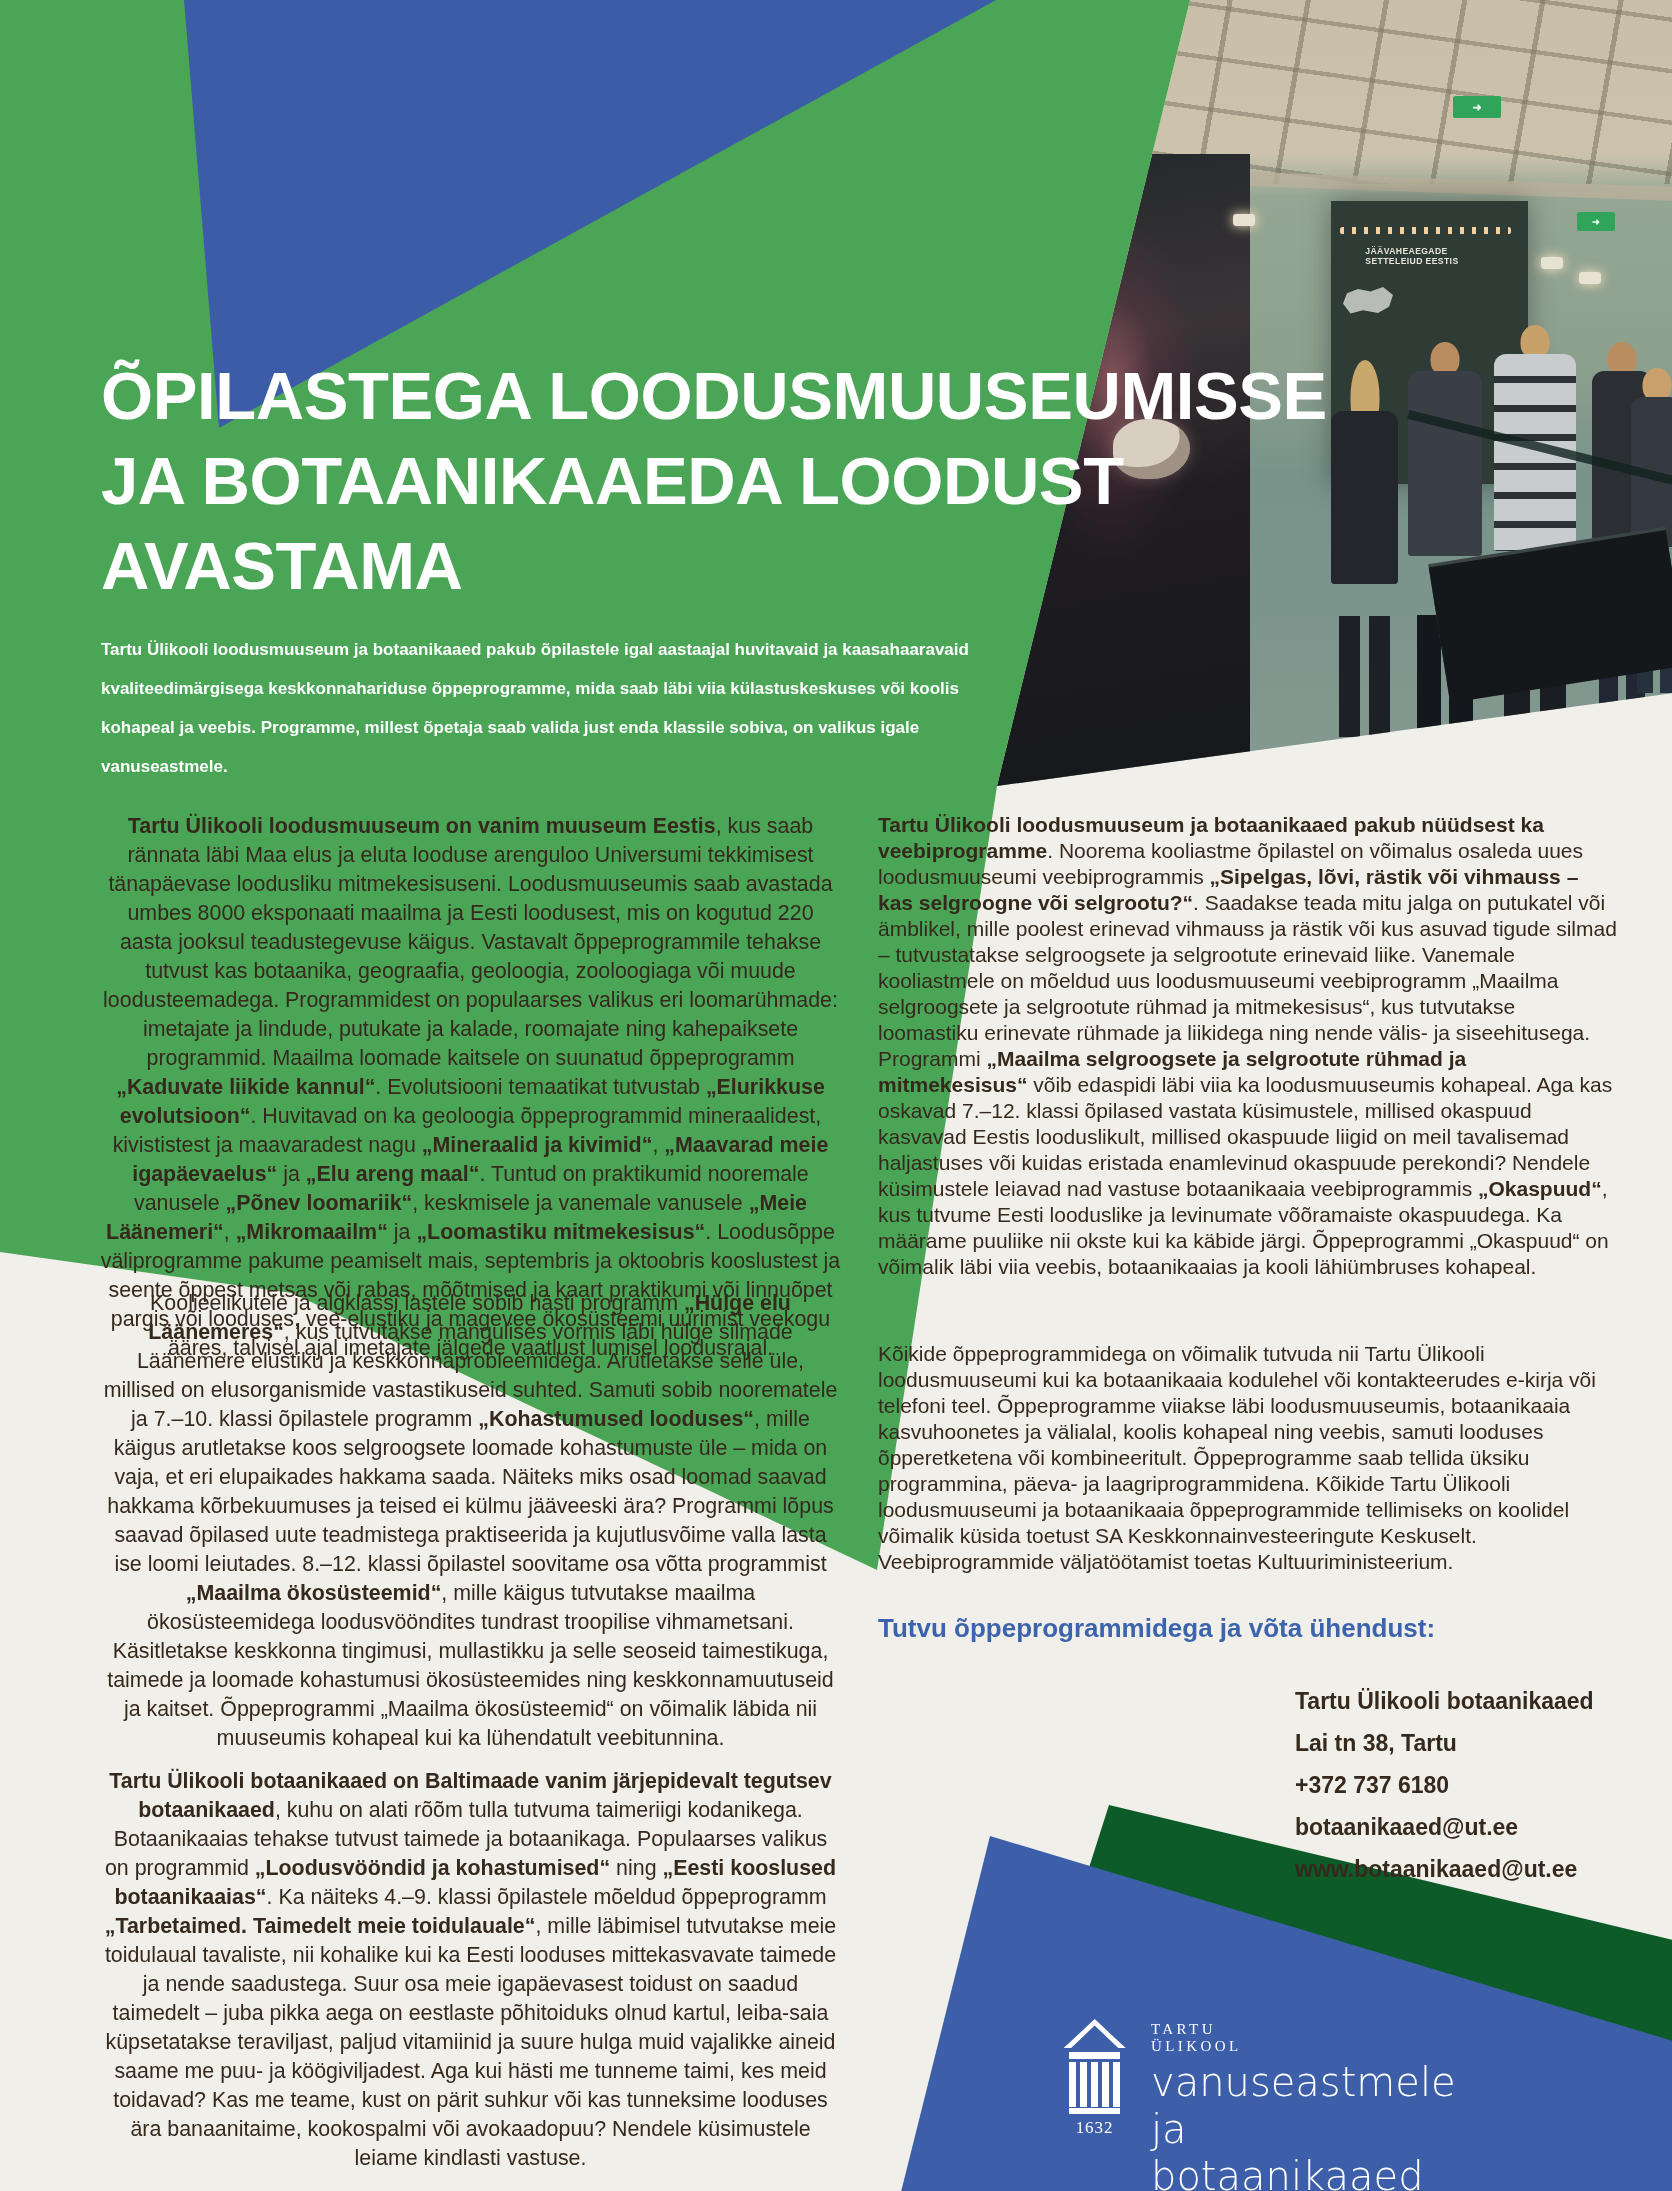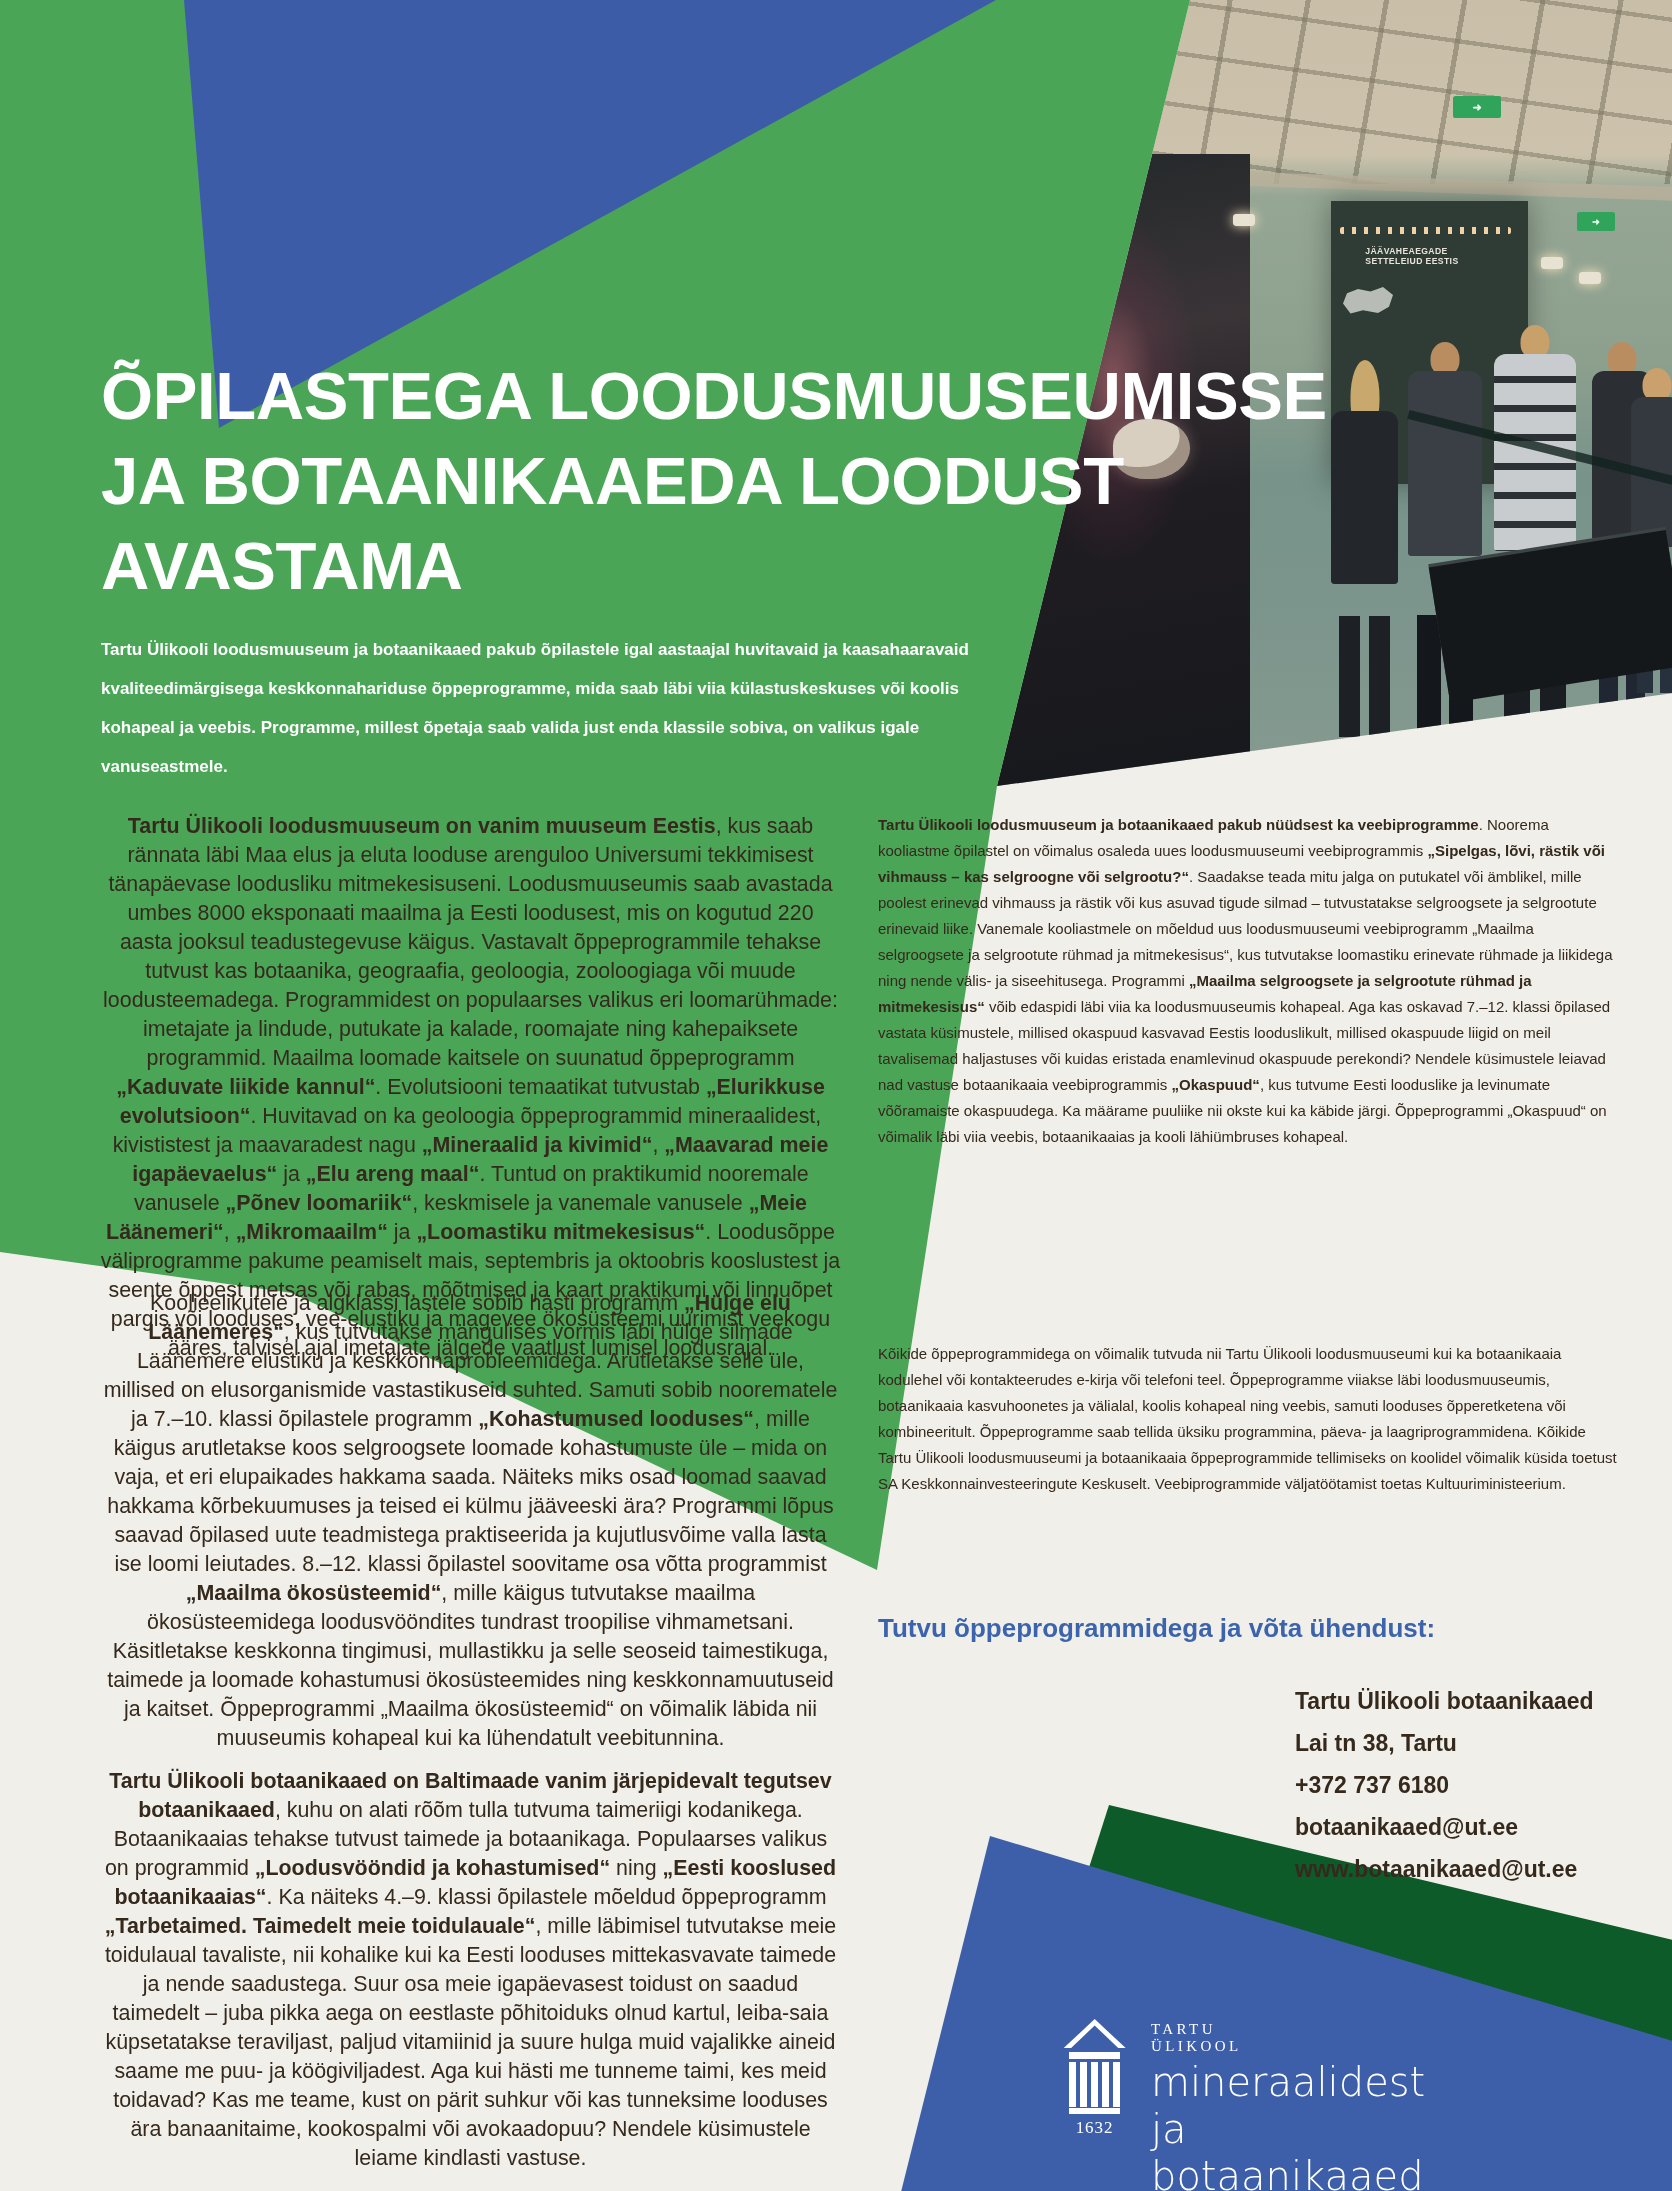--- a/index.html
+++ b/index.html
@@ -54,21 +54,21 @@
   .person .body{position:absolute;left:0;top:29px;width:100%;height:46%;border-radius:12px 12px 3.4px 3.4px;}
   .person .legs{position:absolute;left:12%;bottom:0;width:76%;height:32%;
     background:repeating-linear-gradient(90deg,currentColor 0 42%,transparent 42% 58%,currentColor 58% 100%);}
   
   .title{left:101px;top:353px;width:1387px;color:#fff;font-weight:800;font-size:67px;line-height:85px;
     letter-spacing:-0.4px;z-index:6;}
   .intro{left:101px;top:630px;width:929px;color:#fff;font-weight:bold;font-size:17px;line-height:39px;z-index:6;}
   .body-text{color:#35291D;font-size:21.4px;line-height:29px;z-index:6;}
   .body-text .b{font-weight:bold;}
   .colL{left:100px;width:741px;text-align:center;}
-  .colR{left:878px;width:741px;font-size:15px;line-height:26px;}
+  .colR{left:878px;width:741px;font-size:21px;line-height:26px;}
   .p-l1{top:812px;} .p-l2{top:1289px;} .p-l3{top:1767px;}
   .p-r1{top:812px;} .p-r2{top:1341px;}
   .contact-heading{left:878px;top:1613px;color:#3C64AD;font-weight:bold;font-size:26px;z-index:6;}
   .contact{top:1680px;width:394px;color:#35291D;font-weight:bold;font-size:23px;line-height:42px;z-index:6;}
   .contact-1{left:878px;} .contact-2{left:1295px;}
   
   .logo{left:1062px;top:2014px;z-index:8;color:#fff;}
   .logo-icon{position:absolute;left:0;top:5.1px;width:65px;height:108px;}
   .logo-pediment{position:absolute;left:1.7px;top:0;width:62px;height:29px;background:#fff;
     clip-path:polygon(50% 0,100% 100%,88% 100%,50% 22%,12% 100%,0 100%);}
@@ -168,19 +168,19 @@
   <div class="abs logo">
     <div class="logo-icon">
       <div class="logo-pediment"></div>
       <div class="logo-arch"></div>
       <div class="logo-cols"></div>
       <div class="logo-base"></div>
       <div class="logo-year">1632</div>
     </div>
     <div class="logo-uni">TARTU ÜLIKOOL</div>
     <div class="logo-unit">
-      <div>mineraalidest ja</div>
+      <div>vanuseastmele ja</div>
       <div>botaanikaaed</div>
     </div>
   </div>
 
 </div>
 
 
 </body></html>

